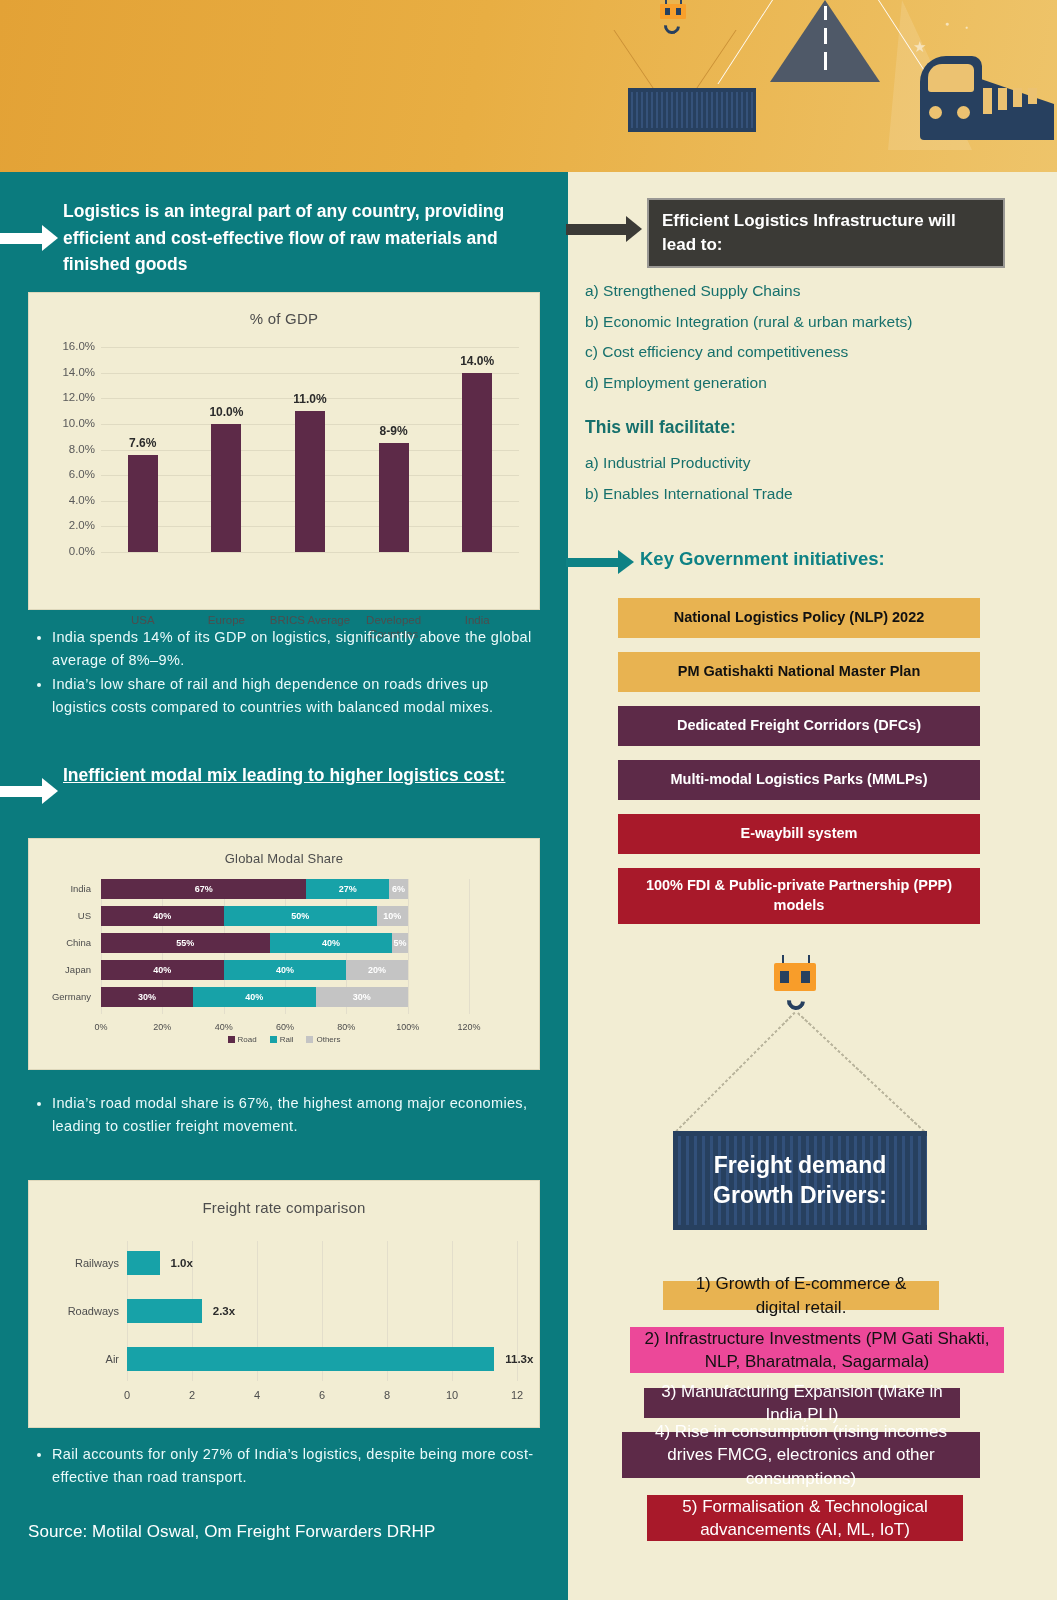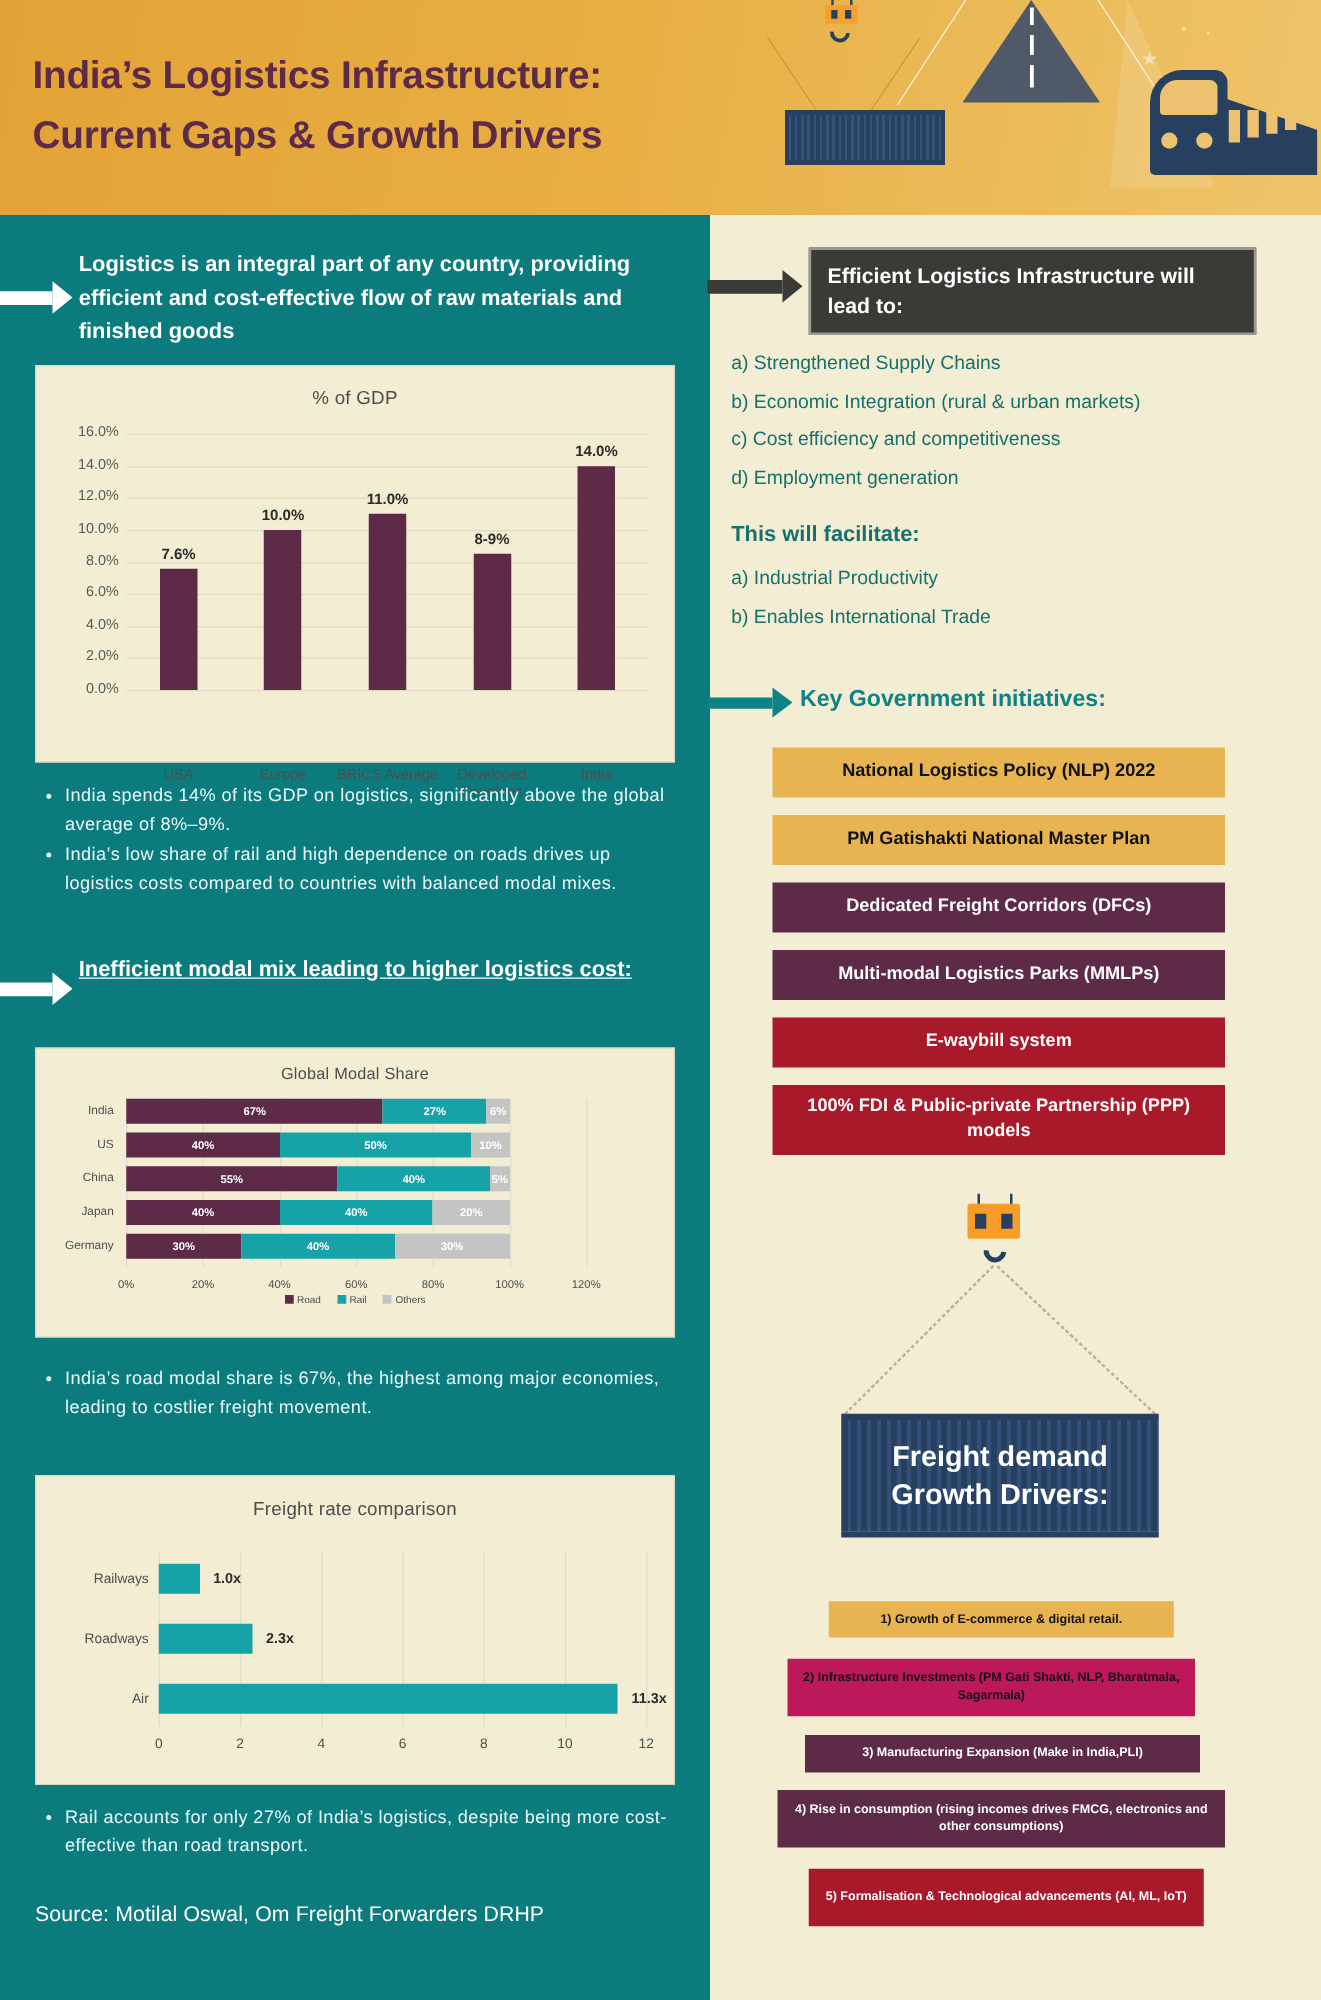--- a/index.html
+++ b/index.html
@@ -198,29 +198,27 @@
   .gd-cable { position: absolute; background: repeating-linear-gradient(to right, #b9b49c 0 3px, transparent 3px 5px); height: 1.5px; transform-origin: left center; }
   .gd-banner {
     position: absolute; left: 673px; top: 1131px; width: 254px; height: 99px;
     background: repeating-linear-gradient(90deg, #27405f 0 5px, #32507a 5px 8px);
     border-top: 5px solid #27405f; border-bottom: 5px solid #27405f;
     display: flex; align-items: center; justify-content: center; text-align: center;
     color: #fff; font-size: 23px; font-weight: bold; line-height: 1.3;
   }
   .driver {
     position: absolute; display: flex; align-items: center; justify-content: center;
-    text-align: center; font-size: 10px; line-height: 1.38; padding: 7px 10px; font-weight: bold;
+    text-align: center; font-size: 17px; line-height: 1.38; padding: 7px 10px;
   }
 </style>
 </head>
 <body>
 
 <div class="header">
-  <div class="header-title">India’s Logistics Infrastructure:
-Current Gaps &amp; Growth Drivers</div>
   <div class="hdr-art">
     <div class="hook-stem"></div>
     <div class="hook-stem2"></div>
     <div class="hook-box"></div>
     <div class="hook-c"></div>
     <div class="cable-l"></div>
     <div class="cable-r"></div>
     <div class="container-box"></div>
 
     <div class="road"></div>
@@ -438,17 +436,17 @@
 <div class="gd-stem" style="left:808px;"></div>
 <div class="gd-hookbox"></div>
 <div class="gd-c"></div>
 <div class="gd-cable" id="cable-left" style="left: 795px; top: 1012px; width: 168.291px; transform: rotate(2.35619rad);"></div>
 <div class="gd-cable" id="cable-right" style="left: 798px; top: 1012px; width: 174.04px; transform: rotate(0.752889rad);"></div>
 <div class="gd-banner">Freight demand
 Growth Drivers:</div>
 
 <div id="drivers">
     <div class="driver" style="top: 1281px; left: 663px; width: 276px; height: 29px; background: rgb(232, 179, 81); color: rgb(17, 17, 17);">1) Growth of E-commerce &amp; digital retail.</div>
-    <div class="driver" style="top: 1327px; left: 630px; width: 326px; height: 46px; background: #be185d; color: rgb(17, 17, 17);">2) Infrastructure Investments (PM Gati Shakti, NLP, Bharatmala, Sagarmala)</div>
+    <div class="driver" style="top: 1327px; left: 630px; width: 374px; height: 46px; background: #ec4899; color: rgb(17, 17, 17);">2) Infrastructure Investments (PM Gati Shakti, NLP, Bharatmala, Sagarmala)</div>
     <div class="driver" style="top: 1388px; left: 644px; width: 316px; height: 30px; background: rgb(93, 42, 72); color: rgb(255, 255, 255);">3) Manufacturing Expansion (Make in India,PLI)</div>
     <div class="driver" style="top: 1432px; left: 622px; width: 358px; height: 46px; background: rgb(93, 42, 72); color: rgb(255, 255, 255);">4) Rise in consumption (rising incomes drives FMCG, electronics and other consumptions)</div>
     <div class="driver" style="top: 1495px; left: 647px; width: 316px; height: 46px; background: rgb(168, 25, 42); color: rgb(255, 255, 255);">5) Formalisation &amp; Technological advancements (AI, ML, IoT)</div>
   </div>
 
 </body></html>

